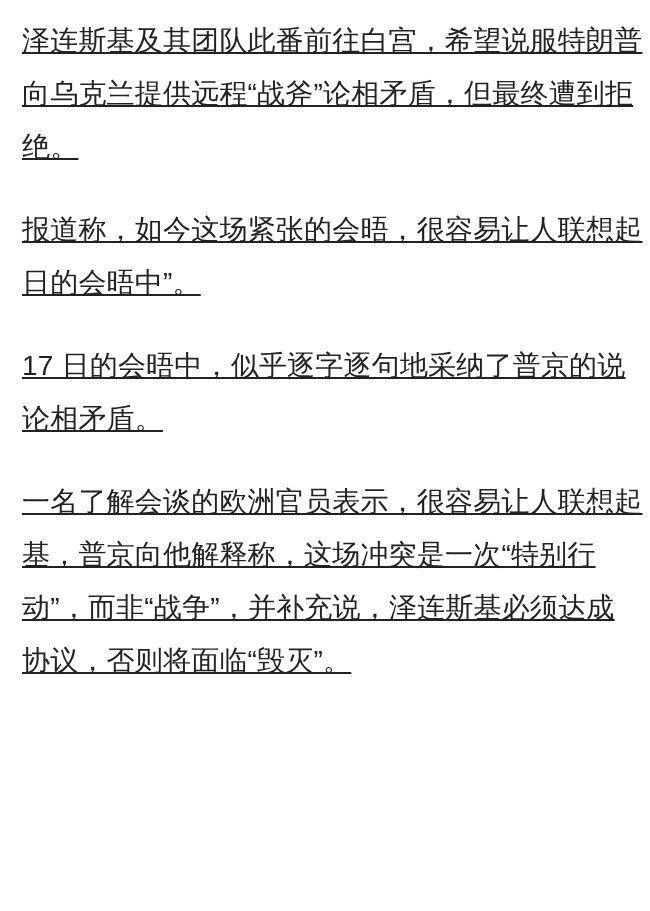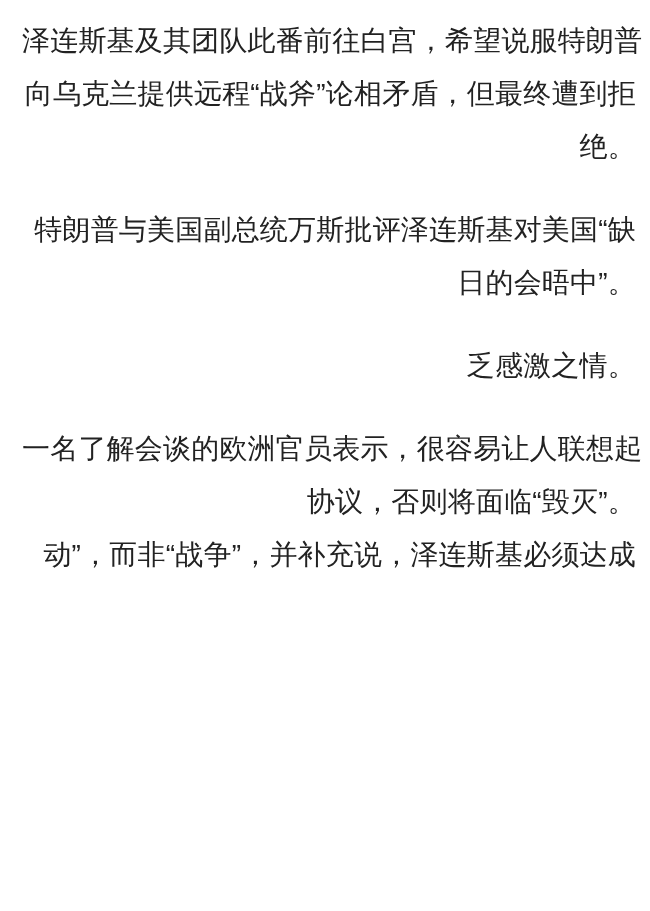--- a/index.html
+++ b/index.html
@@ -16,21 +16,22 @@
     box-sizing: border-box;
     width: 650px;
     height: 911px;
     padding: 14px 14px 0 22px;
     font-family: "Liberation Sans", "DejaVu Sans", sans-serif;
     font-size: 28px;
     font-weight: 400;
     line-height: 53px;
     color: #222222;
     background: #ffffff;
-    text-align: right;
+    text-align: left;
+    text-decoration: underline;
   }
   .para {
     margin: 0 0 30px 0;
     padding: 0;
   }
   .line {
     display: block;
     white-space: nowrap;
     letter-spacing: 0.2px;
   }
@@ -40,27 +41,29 @@
 
 <div class="article">
 
   <p class="para">
     <span class="line">泽连斯基及其团队此番前往白宫，希望说服特朗普</span>
     <span class="line">向乌克兰提供远程“战斧”论相矛盾，但最终遭到拒</span>
     <span class="line">绝。</span>
   </p>
 
   <p class="para">
-    <span class="line">特朗普与美国副总统万斯批评泽连斯基对美国“缺</span>
+    <span class="line">报道称，如今这场紧张的会晤，很容易让人联想起</span>
     <span class="line">日的会晤中”。</span>
   </p>
 
   <p class="para">
-    <span class="line">乏感激之情。</span>
+    <span class="line">17 日的会晤中，似乎逐字逐句地采纳了普京的说</span>
+    <span class="line">论相矛盾。</span>
   </p>
 
   <p class="para">
     <span class="line">一名了解会谈的欧洲官员表示，很容易让人联想起</span>
+    <span class="line">基，普京向他解释称，这场冲突是一次“特别行</span>
+    <span class="line">动”，而非“战争”，并补充说，泽连斯基必须达成</span>
     <span class="line">协议，否则将面临“毁灭”。</span>
-    <span class="line">动”，而非“战争”，并补充说，泽连斯基必须达成</span>
   </p>
 
 </div>
 
 </body></html>

